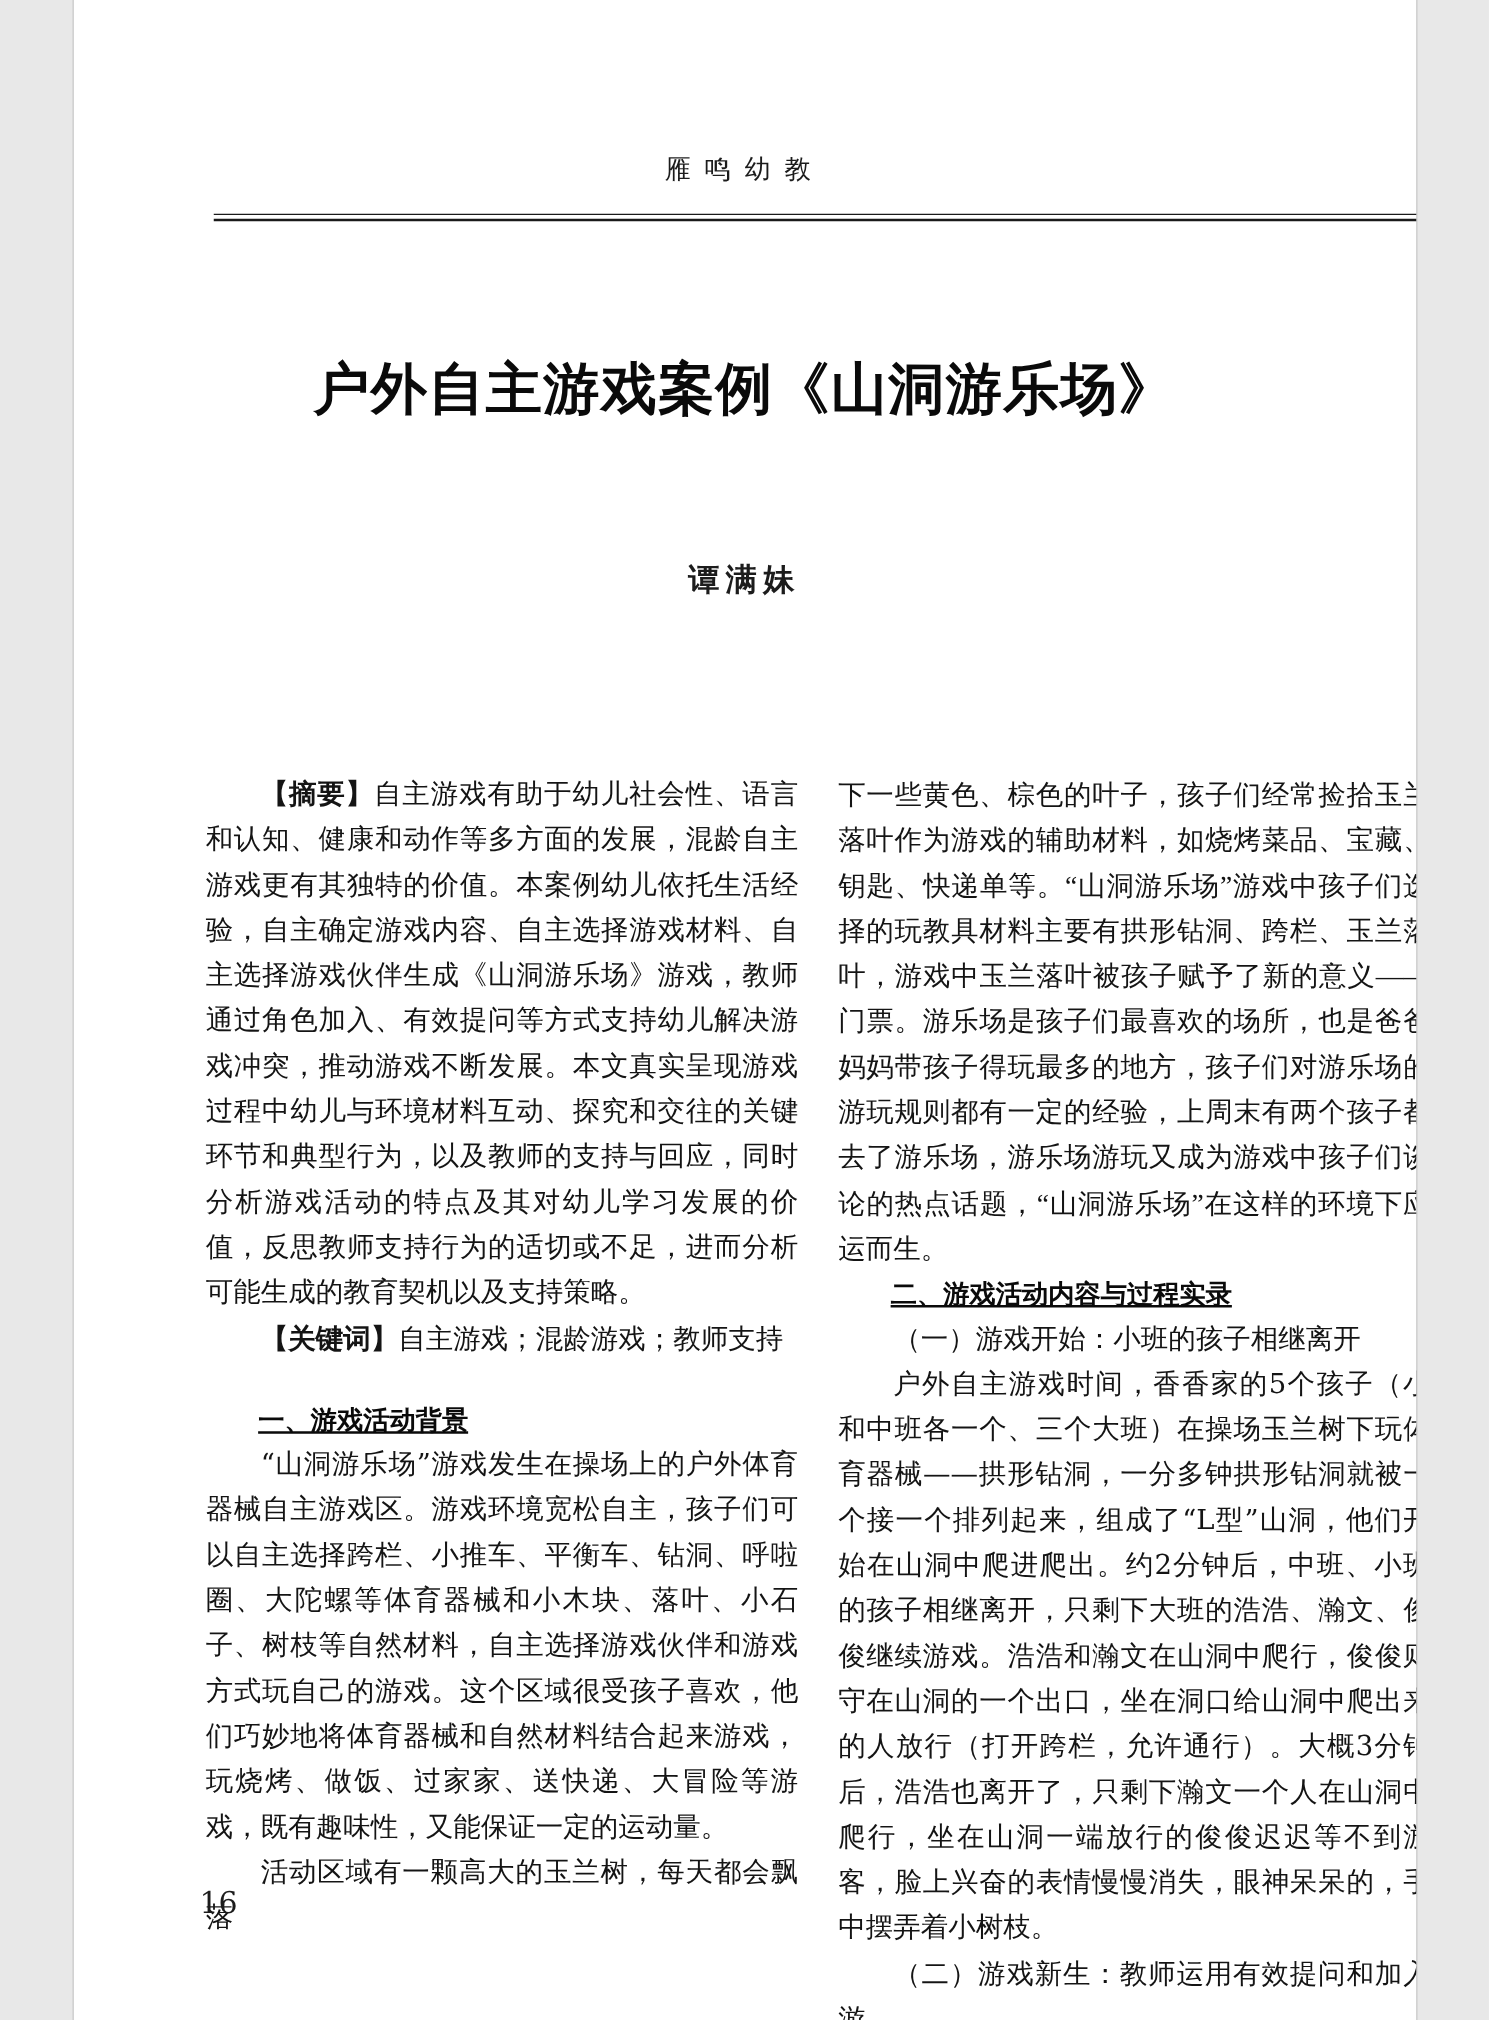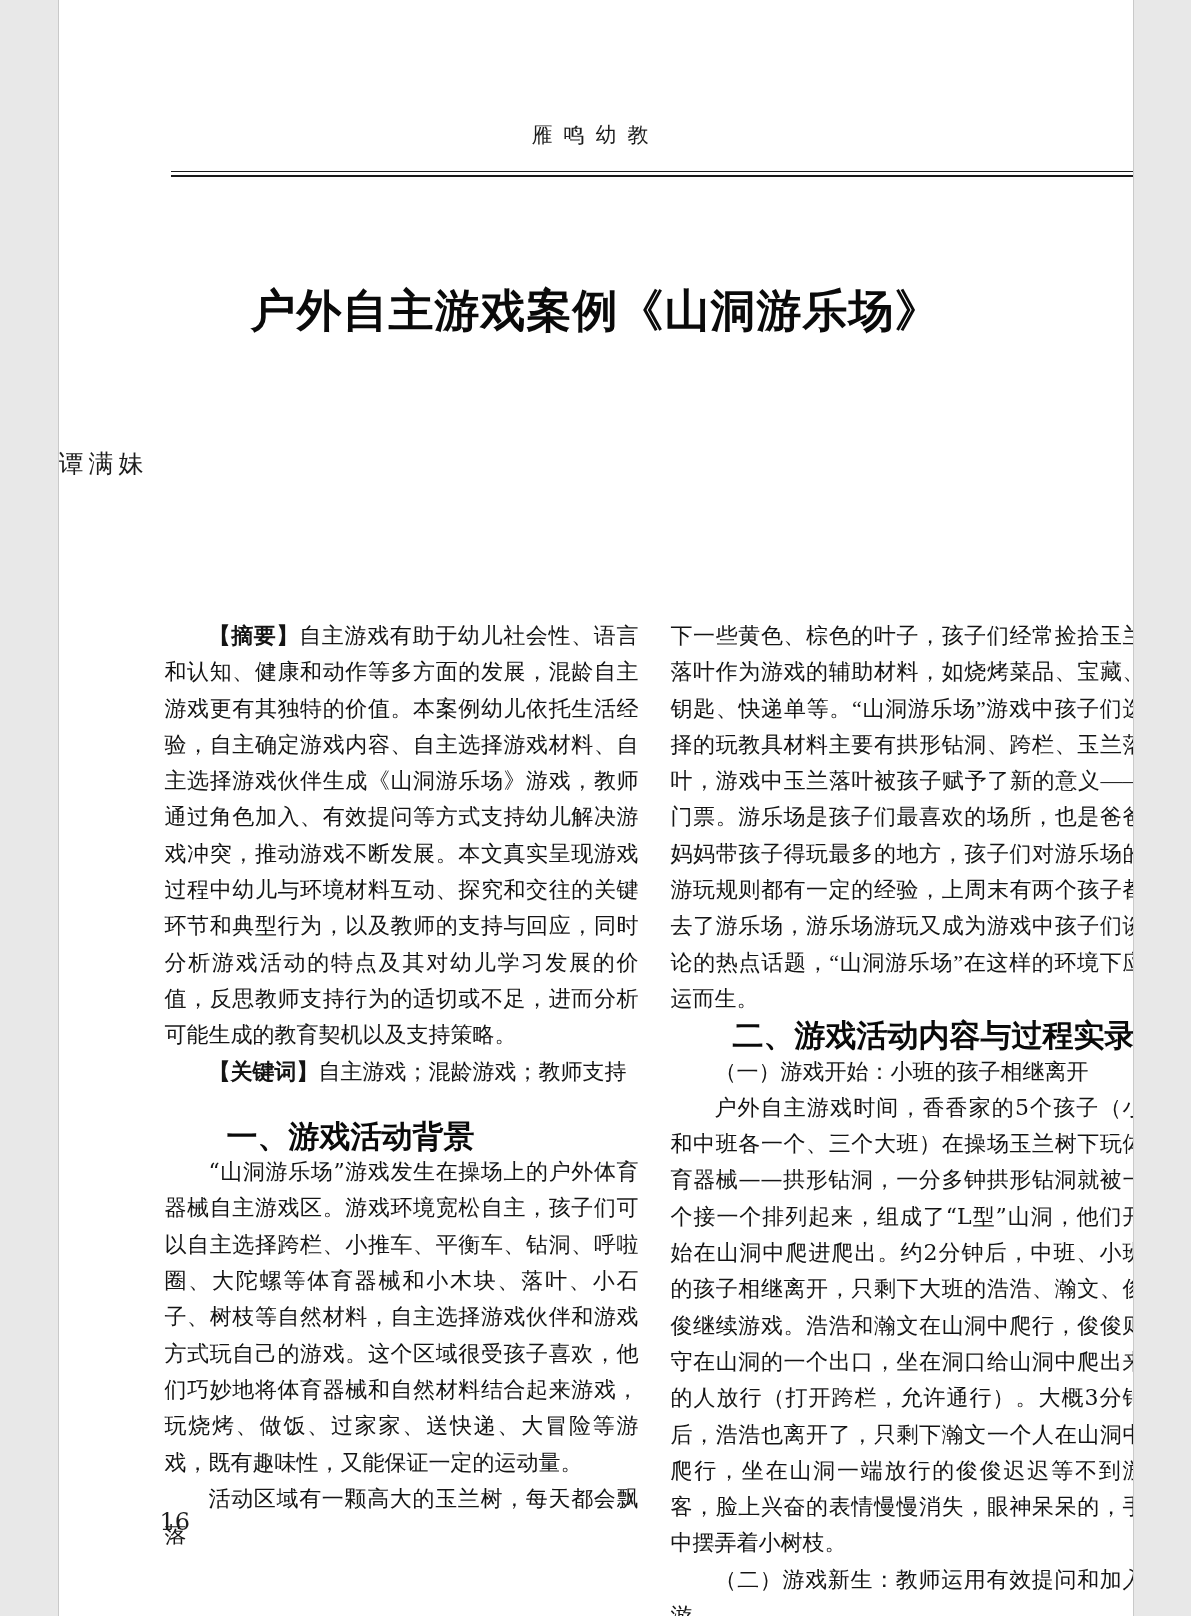--- a/index.html
+++ b/index.html
@@ -53,25 +53,26 @@
     text-align: center;
     font-size: 45px;
     font-weight: 700;
     letter-spacing: 1px;
     font-family: "DejaVu Serif", "Liberation Serif", serif;
     color: #0a0a0a;
   }
   .article-author {
     position: absolute;
     top: 447px; left: 0; right: 0;
-    text-align: left;
+    text-align: center;
     font-size: 25px;
     letter-spacing: 5px;
     font-family: "DejaVu Serif", "Liberation Serif", serif;
     color: #1c1c1c;
+    font-weight: bold;
   }
 
   
   .col {
     position: absolute;
     top: 618px;
     width: 474px;
     font-size: 22px;
     line-height: 36.3px;
     text-align: justify;
@@ -83,24 +84,25 @@
   .col-right { left: 612px; }
 
   .para        { margin: 0; text-indent: 2em; }
   .para-cont   { margin: 0; text-indent: 0; font-family: Liberation Serif, serif; }
   .kai         {  }
   .inline-bold { font-weight: 700;
                  font-family: "DejaVu Sans", "Liberation Sans", sans-serif; }
   .heading-1 {
     margin: 28px 0 0 0;
     text-indent: 2em;
-    font-size: 31px;
+    font-size: 21px;
     font-weight: 700;
     font-family: "DejaVu Sans", "Liberation Sans", sans-serif;
     color: #0a0a0a;
+    text-decoration: underline;
   }
   .heading-1.no-gap { margin-top: 0; }
   .sub-heading { margin: 0; text-indent: 2em; }
 
   
   .page-number {
     position: absolute;
     left: 101px;
     top: 1508px;
     font-size: 24px;

